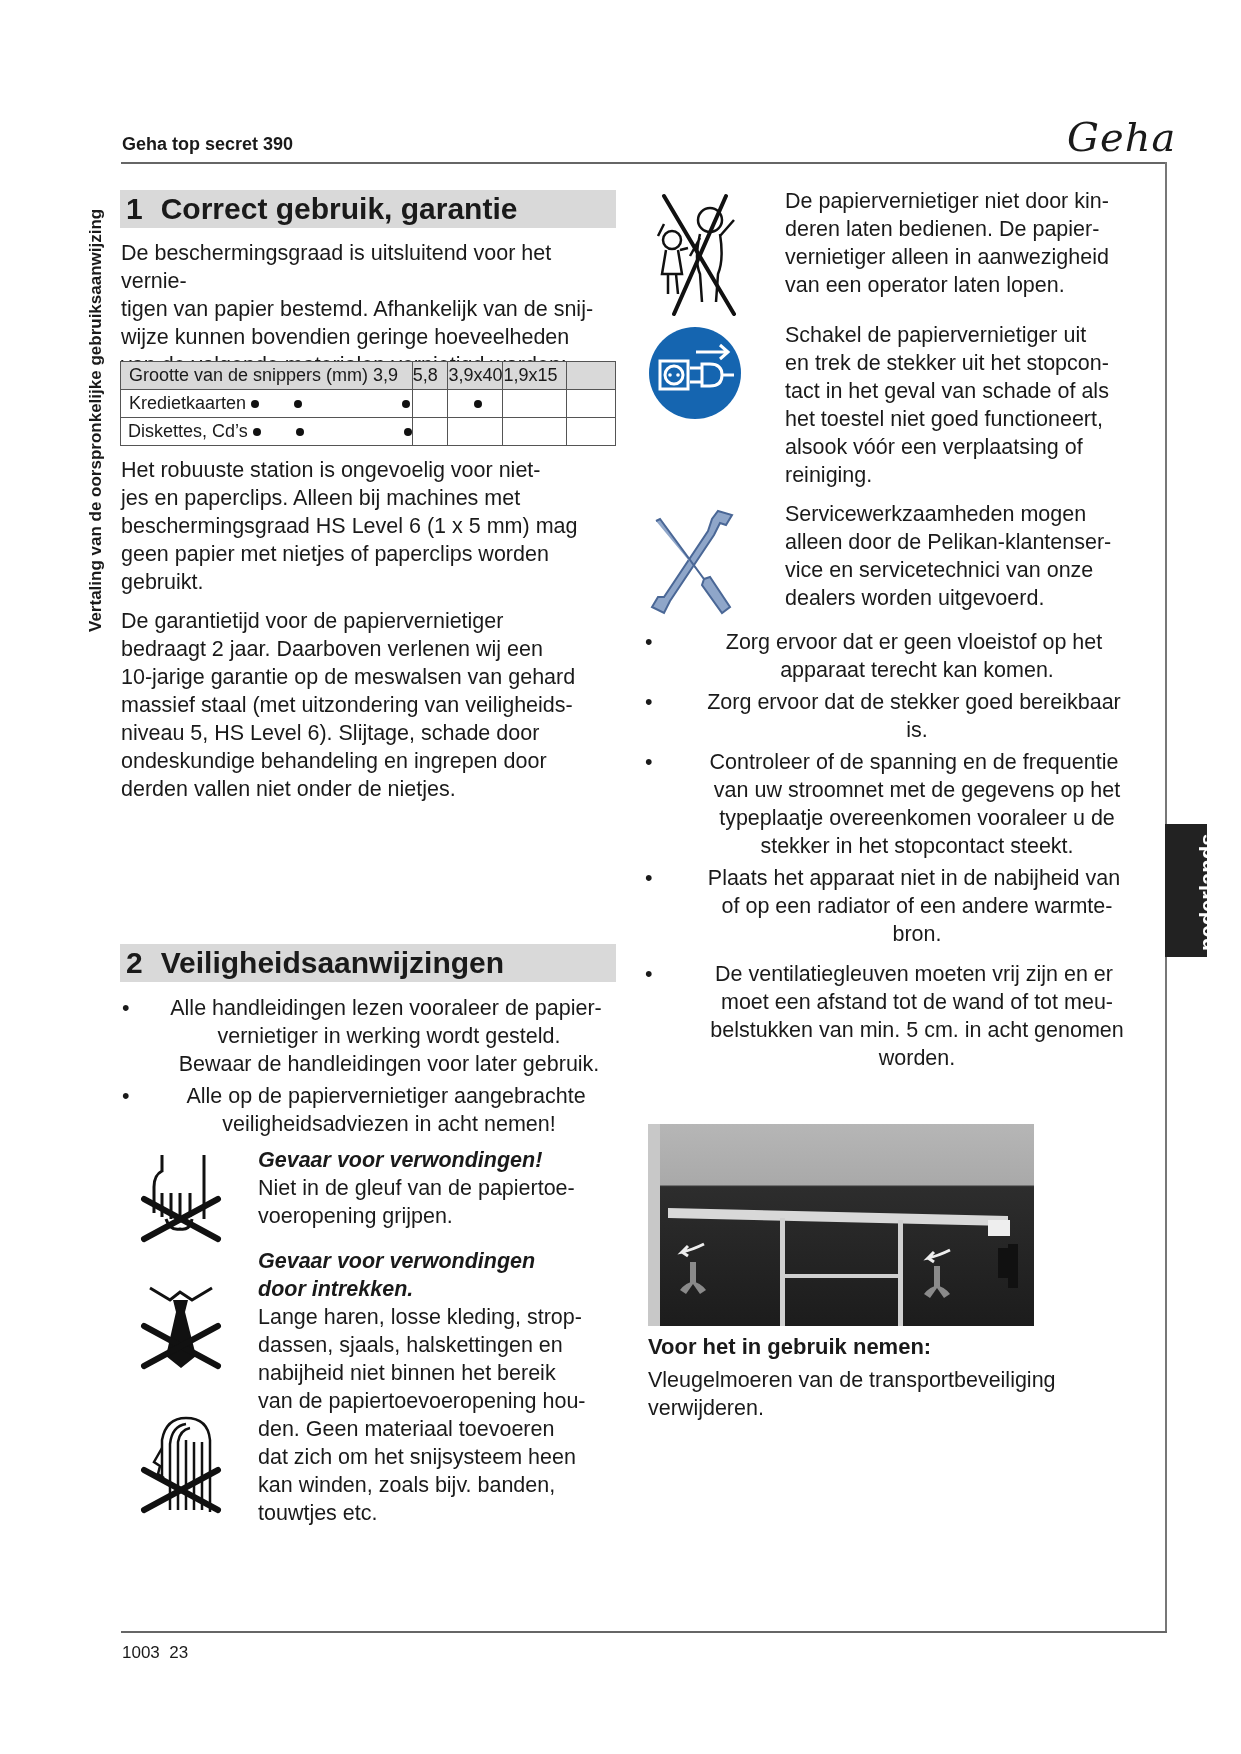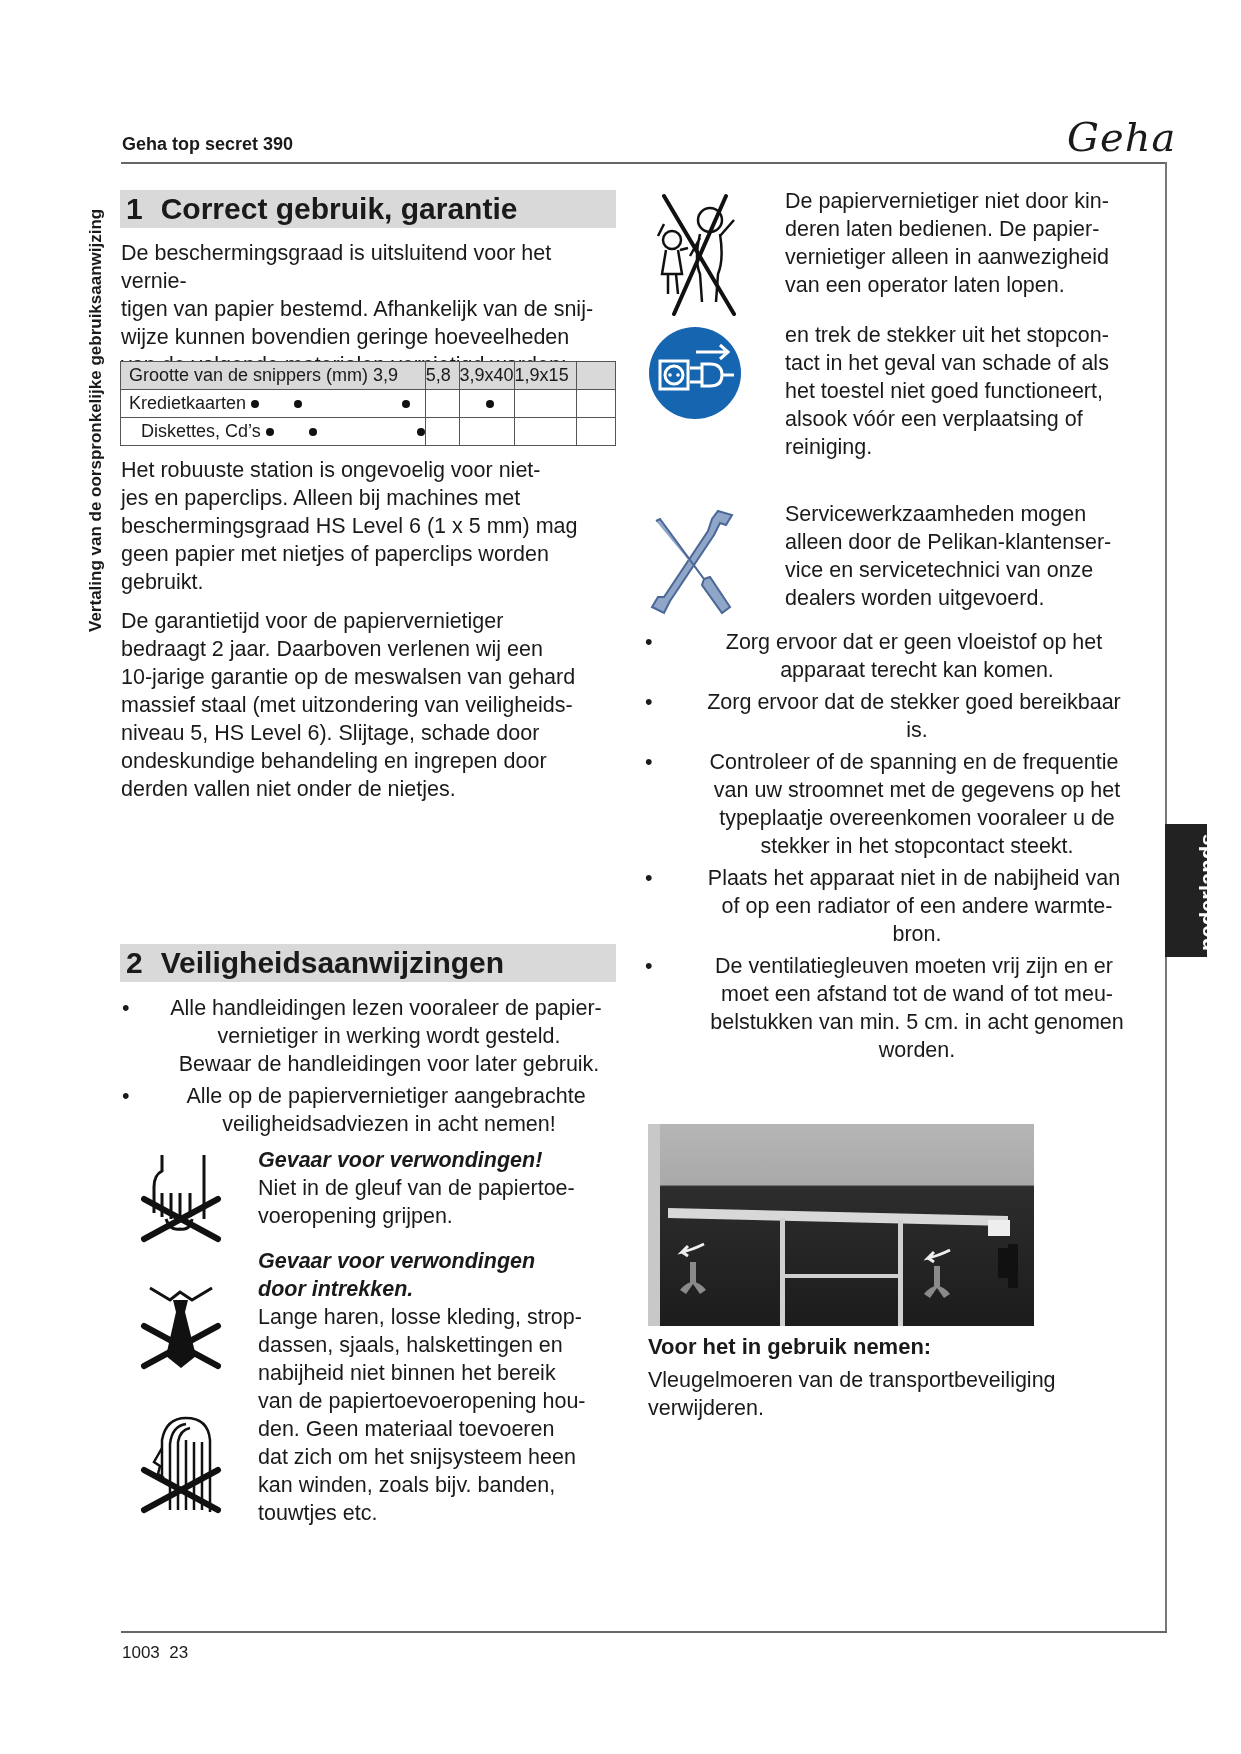--- a/index.html
+++ b/index.html
@@ -62,21 +62,21 @@
     <td style="width:64px;"></td>
   </tr>
   <tr id="row0">
         <td colspan="3" style="padding-left: 8px; white-space: nowrap;"><span>Kredietkaarten</span> <span class="dot"></span>&nbsp;&nbsp;&nbsp;&nbsp;&nbsp;&nbsp;&nbsp;<span class="dot"></span>&nbsp;&nbsp;&nbsp;&nbsp;&nbsp;&nbsp;&nbsp;&nbsp;&nbsp;&nbsp;&nbsp;&nbsp;&nbsp;&nbsp;&nbsp;&nbsp;&nbsp;&nbsp;&nbsp;&nbsp;<span class="dot"></span></td>
         <td style="text-align: right;"></td>
         <td style="text-align: left; padding-left: 26px;"><span class="dot"></span></td>
         <td style="text-align: right;"></td>
         <td style="text-align: right;"></td>
       </tr>
   <tr id="row1">
-        <td colspan="3" style="padding-left: 20px; white-space: nowrap;"><span>Diskettes, Cd’s</span> <span class="dot"></span>&nbsp;&nbsp;&nbsp;&nbsp;&nbsp;&nbsp;&nbsp;<span class="dot"></span>&nbsp;&nbsp;&nbsp;&nbsp;&nbsp;&nbsp;&nbsp;&nbsp;&nbsp;&nbsp;&nbsp;&nbsp;&nbsp;&nbsp;&nbsp;&nbsp;&nbsp;&nbsp;&nbsp;&nbsp;<span class="dot"></span></td>
+        <td colspan="3" style="padding-left: 7px; white-space: nowrap;"><span>Diskettes, Cd’s</span> <span class="dot"></span>&nbsp;&nbsp;&nbsp;&nbsp;&nbsp;&nbsp;&nbsp;<span class="dot"></span>&nbsp;&nbsp;&nbsp;&nbsp;&nbsp;&nbsp;&nbsp;&nbsp;&nbsp;&nbsp;&nbsp;&nbsp;&nbsp;&nbsp;&nbsp;&nbsp;&nbsp;&nbsp;&nbsp;&nbsp;<span class="dot"></span></td>
         <td style="text-align: right;"></td>
         <td style="text-align: right;"></td>
         <td style="text-align: right;"></td>
         <td style="text-align: right;"></td>
       </tr>
 </tbody>
   </table>
 
 <div class="abs body-text" style="left:121px;top:456px;width:510px;">
   <p>Het robuuste station is ongevoelig voor niet-</p>
@@ -200,20 +200,21 @@
 </svg>
 
 <div class="abs body-text" style="left:785px;top:187px;width:380px;">
   <p>De papiervernietiger niet door kin-</p>
   <p>deren laten bedienen. De papier-</p>
   <p>vernietiger alleen in aanwezigheid</p>
   <p>van een operator laten lopen.</p>
 </div>
 
 <div class="abs body-text" style="left:785px;top:321px;width:380px;">
+  <p>Schakel de papiervernietiger uit</p>
   <p>en trek de stekker uit het stopcon-</p>
   <p>tact in het geval van schade of als</p>
   <p>het toestel niet goed functioneert,</p>
   <p>alsook vóór een verplaatsing of</p>
   <p>reiniging.</p>
 </div>
 
 <div class="abs body-text" style="left:785px;top:500px;width:380px;">
   <p>Servicewerkzaamheden mogen</p>
   <p>alleen door de Pelikan-klantenser-</p>
@@ -229,21 +230,21 @@
   <li style="margin-bottom:4px;">
     <div>Zorg ervoor dat de stekker goed bereikbaar</div>
     <div style="padding-left:6px;">is.</div>
   </li>
   <li style="margin-bottom:4px;">
     <div>Controleer of de spanning en de frequentie</div>
     <div style="padding-left:6px;">van uw stroomnet met de gegevens op het</div>
     <div style="padding-left:6px;">typeplaatje overeenkomen vooraleer u de</div>
     <div style="padding-left:6px;">stekker in het stopcontact steekt.</div>
   </li>
-  <li style="margin-bottom:4px;">
+  <li style="margin-bottom:12px;">
     <div>Plaats het apparaat niet in de nabijheid van</div>
     <div style="padding-left:6px;">of op een radiator of een andere warmte-</div>
     <div style="padding-left:6px;">bron.</div>
   </li>
   <li>
     <div>De ventilatiegleuven moeten vrij zijn en er</div>
     <div style="padding-left:6px;">moet een afstand tot de wand of tot meu-</div>
     <div style="padding-left:6px;">belstukken van min. 5 cm. in acht genomen</div>
     <div style="padding-left:6px;">worden.</div>
   </li>

